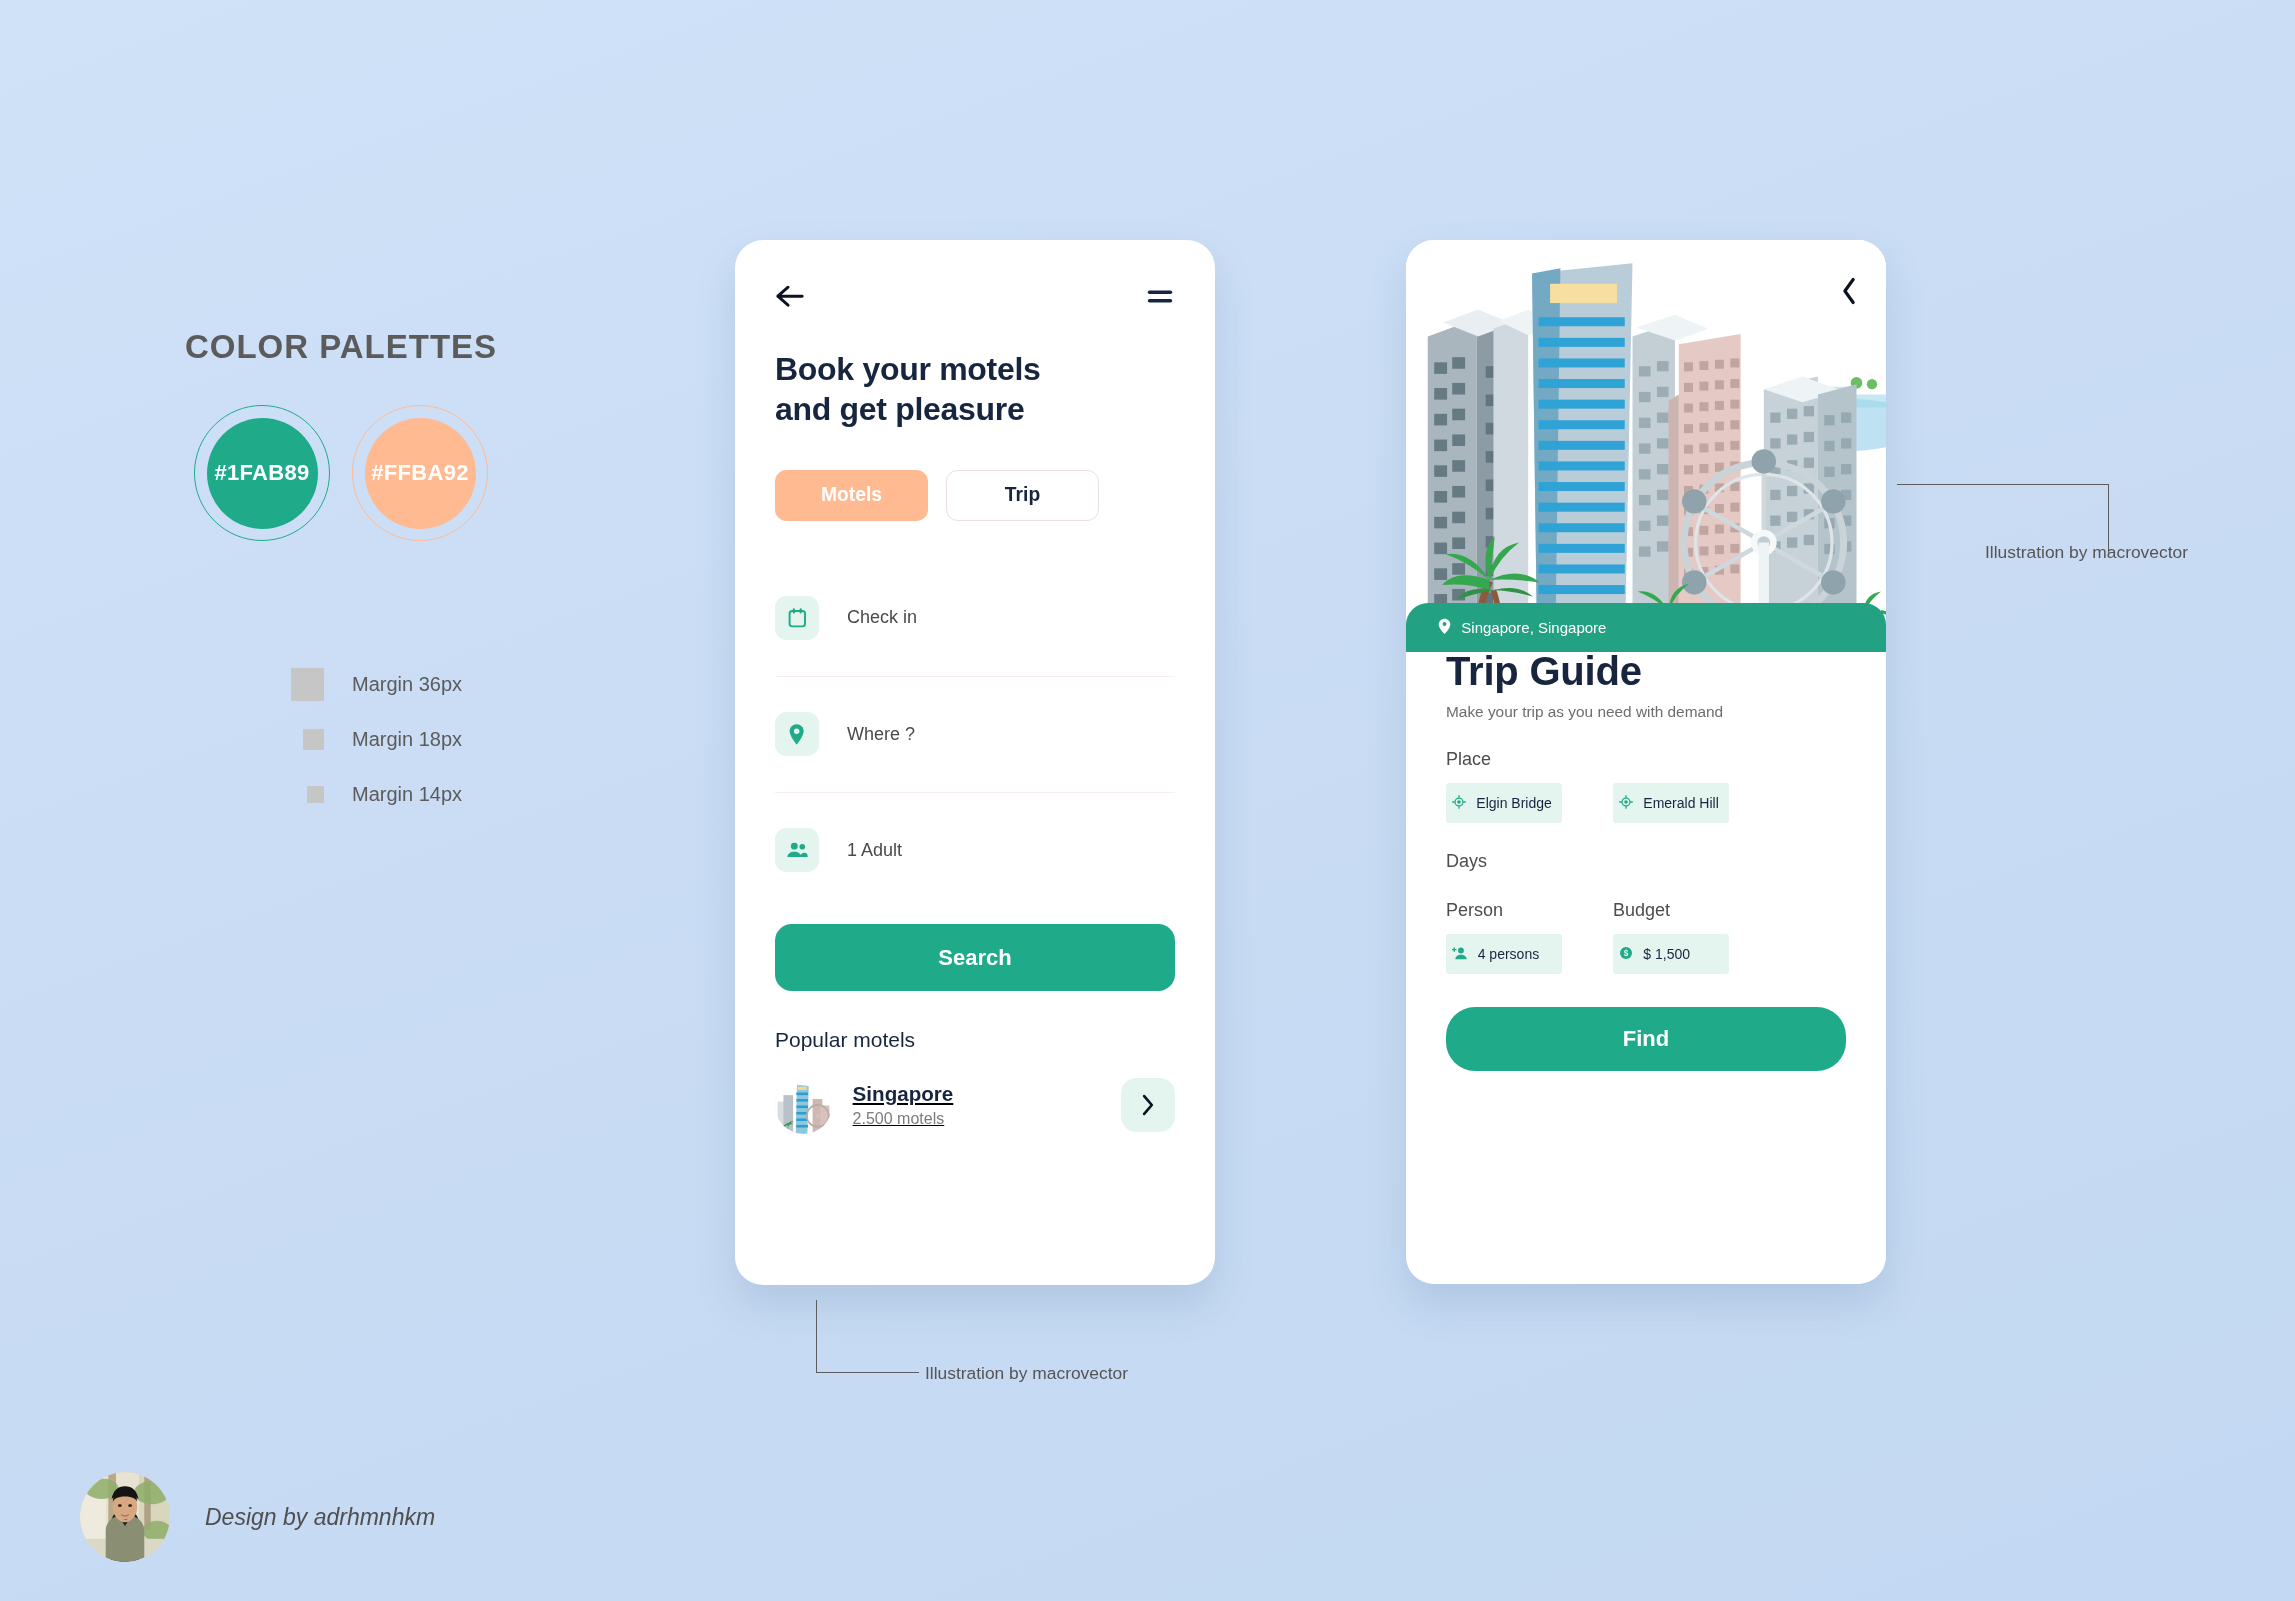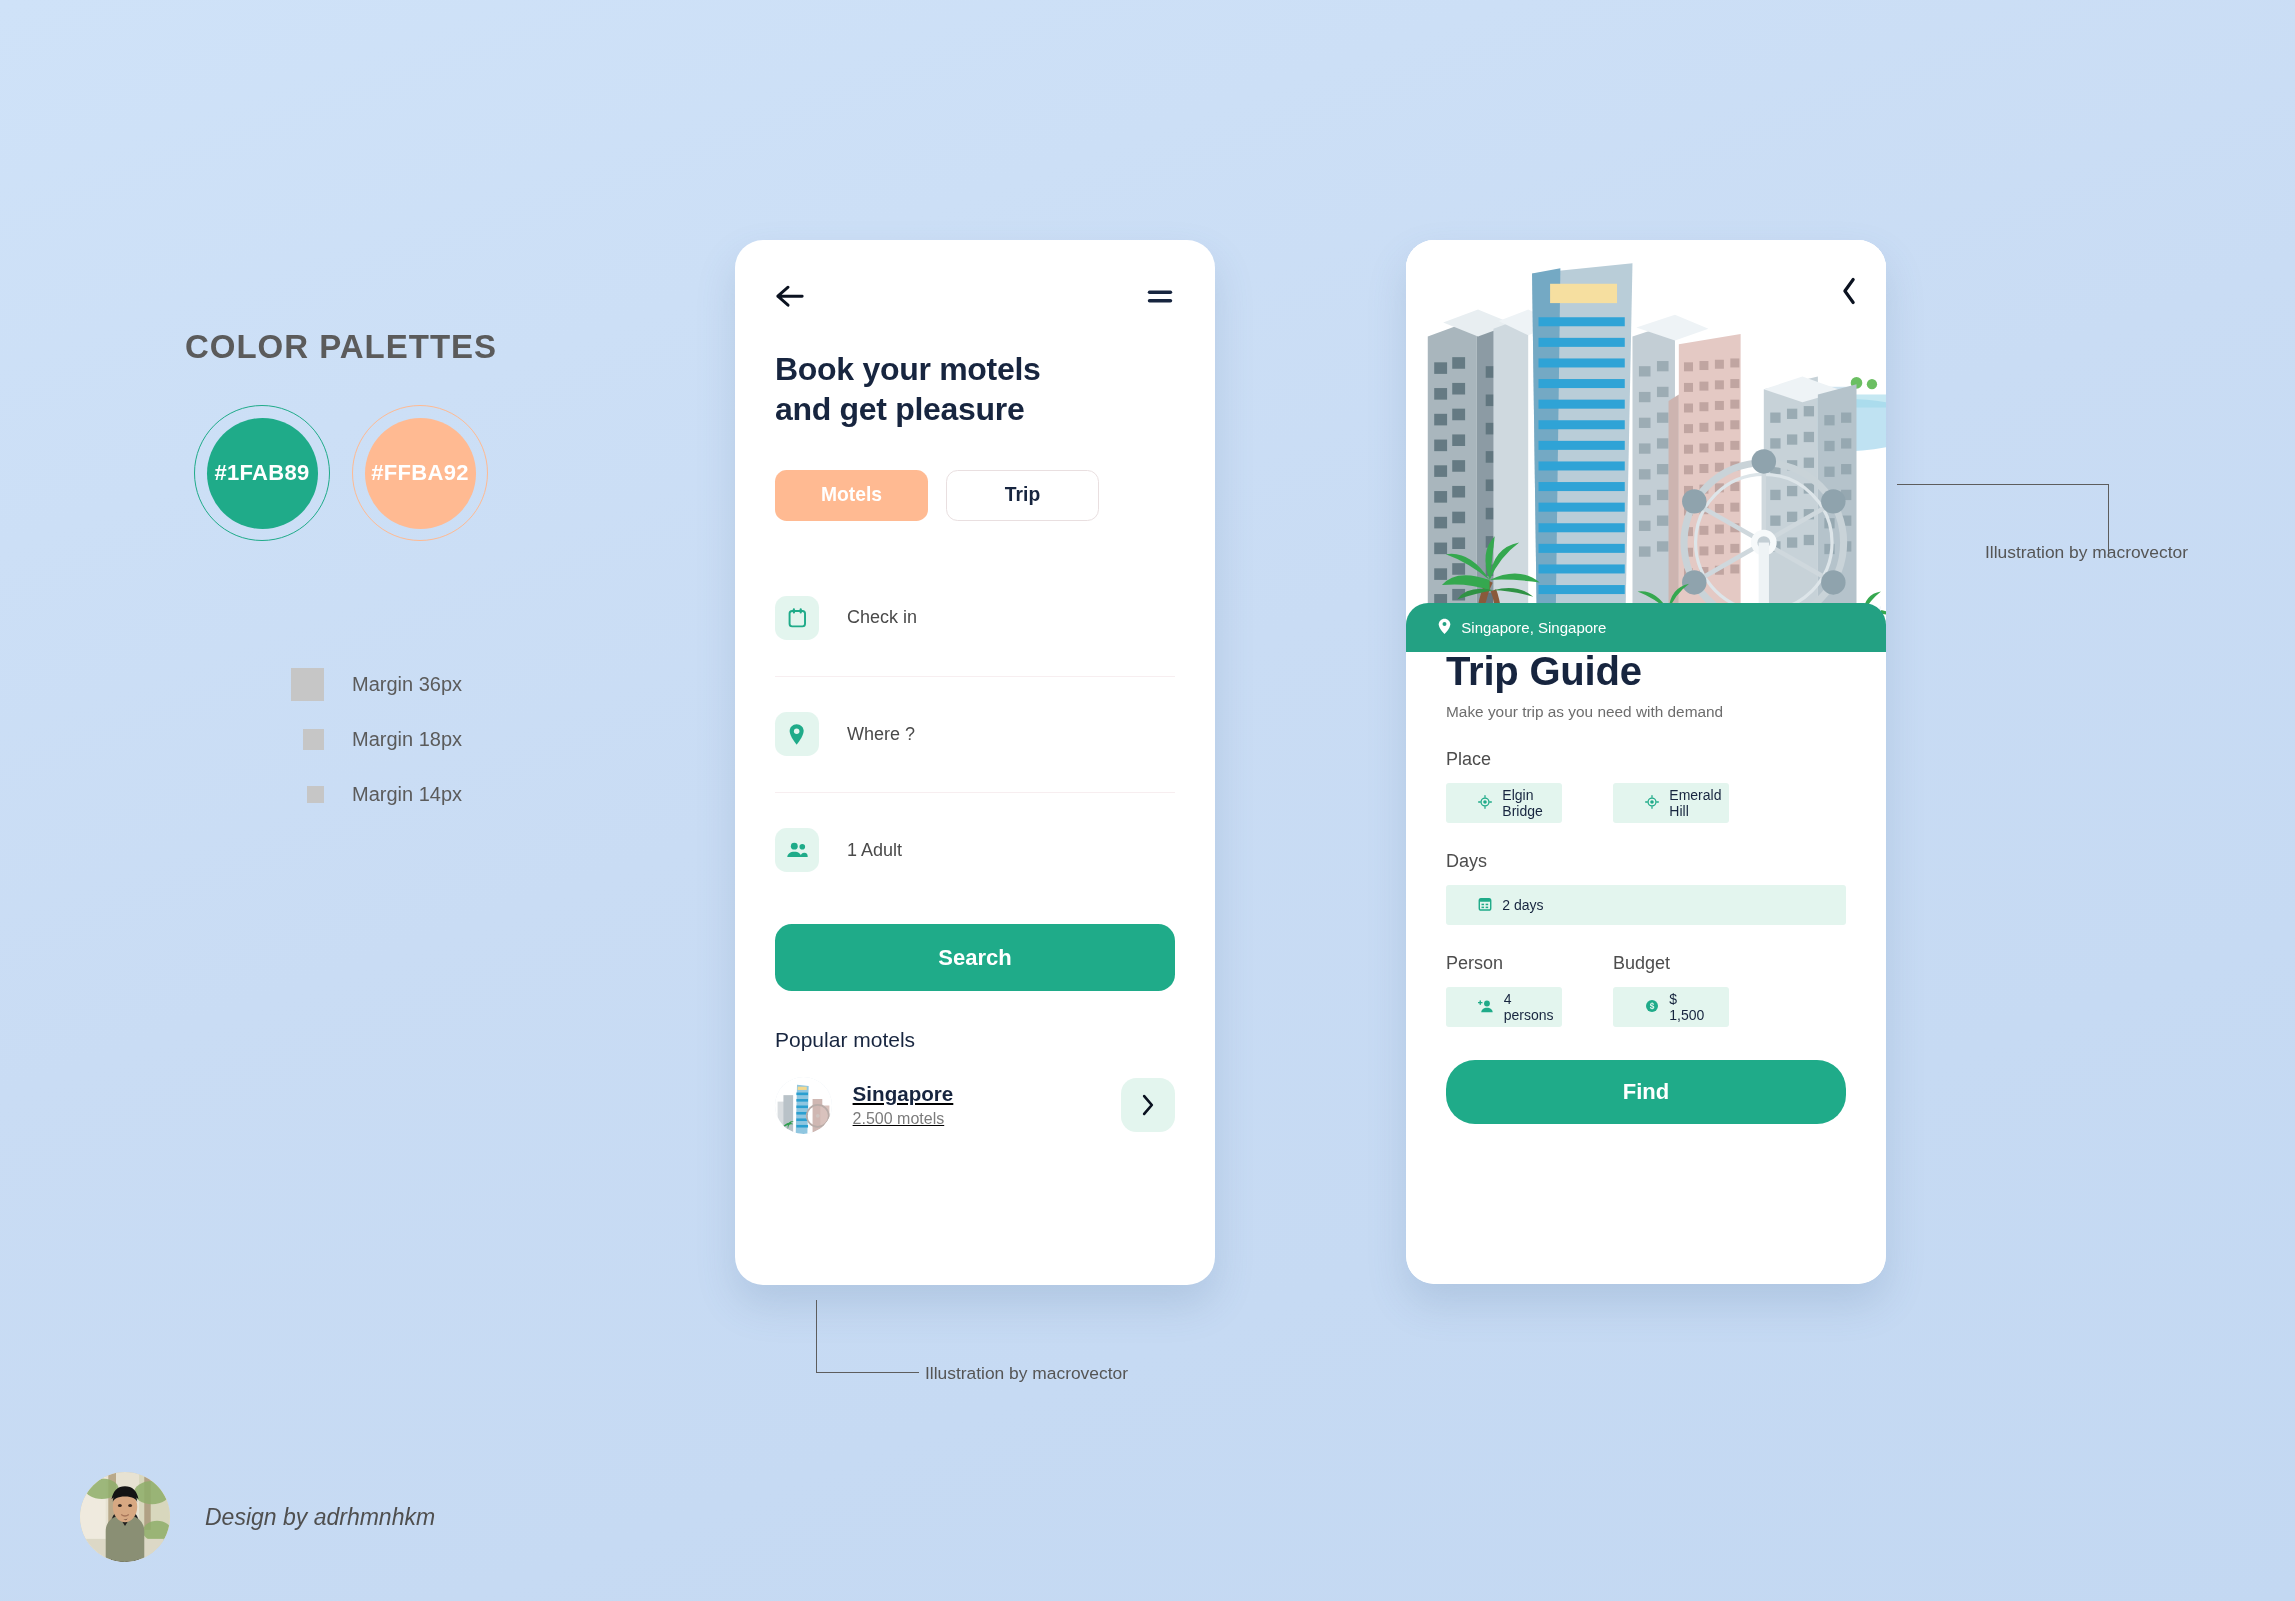--- a/index.html
+++ b/index.html
@@ -102,21 +102,21 @@
   #trip-sheet {
     position: absolute; left: 0; top: 372px; width: 480px; height: 672px;
     background: #fff; border-radius: 26px 26px 28px 28px; padding: 37px 40px 0 40px;
   }
   #trip-title { font-size: 40px; font-weight: bold; color: #17253f; letter-spacing: -0.2px; }
   #trip-sub { font-size: 15.4px; color: #6d6d6d; margin-top: 9px; }
   .group-label { font-size: 18px; color: #4d4d4d; margin-top: 28px; }
   .chip-row { display: flex; gap: 51px; margin-top: 13px; }
   .chip {
     background: #e3f5ee; border-radius: 3px; height: 40px;
-    display: flex; align-items: center; padding: 0 32px; cursor: pointer;
+    display: flex; align-items: center; padding: 0 6px; cursor: pointer;
   }
   .chip-text { margin-left: 10.3px; font-size: 14px; color: #17253f; }
   .chip-half { width: 116px; }
   .chip-full { width: 100%; }
   #find-btn {
     margin-top: 33px; height: 64px; border-radius: 29px; background: #1FAB89;
     color: #fff; font-size: 22px; font-weight: bold;
     display: flex; align-items: center; justify-content: center; cursor: pointer;
   }
 
@@ -584,37 +584,20 @@
               <line x1="1" y1="11" x2="3.6" y2="11"></line>
                 <line x1="18.4" y1="11" x2="21" y2="11"></line>
             </g>
           </svg>
         </span>
         <span class="chip-text">Emerald Hill</span>
       </div>
     </div>
 
     <div class="group-label">Days</div>
-    <div class="chip-row">
-      <div class="chip chip-full">
-        <span>
-          <svg width="14" height="15.4" viewBox="0 0 22 24">
-            <rect x="2" y="4" width="18" height="18" rx="3" fill="none" stroke="#1FAB89" stroke-width="2.2"></rect>
-            <rect x="2" y="4" width="18" height="5" rx="2" fill="#1FAB89"></rect>
-            <g fill="#1FAB89">
-              <rect x="5.5" y="12" width="4" height="2.4"></rect>
-                <rect x="12" y="12" width="4" height="2.4"></rect>
-              <rect x="5.5" y="16.6" width="4" height="2.4"></rect>
-                <rect x="12" y="16.6" width="4" height="2.4"></rect>
-            </g>
-          </svg>
-        </span>
-        <span class="chip-text">2 days</span>
-      </div>
-    </div>
 
     <div class="chip-row" style="margin-top:28px;">
       <div style="width:116px;">
         <span class="group-label" style="margin-top:0;display:block;">Person</span>
       </div>
       <div style="width:116px;">
         <span class="group-label" style="margin-top:0;display:block;">Budget</span>
       </div>
     </div>
 

